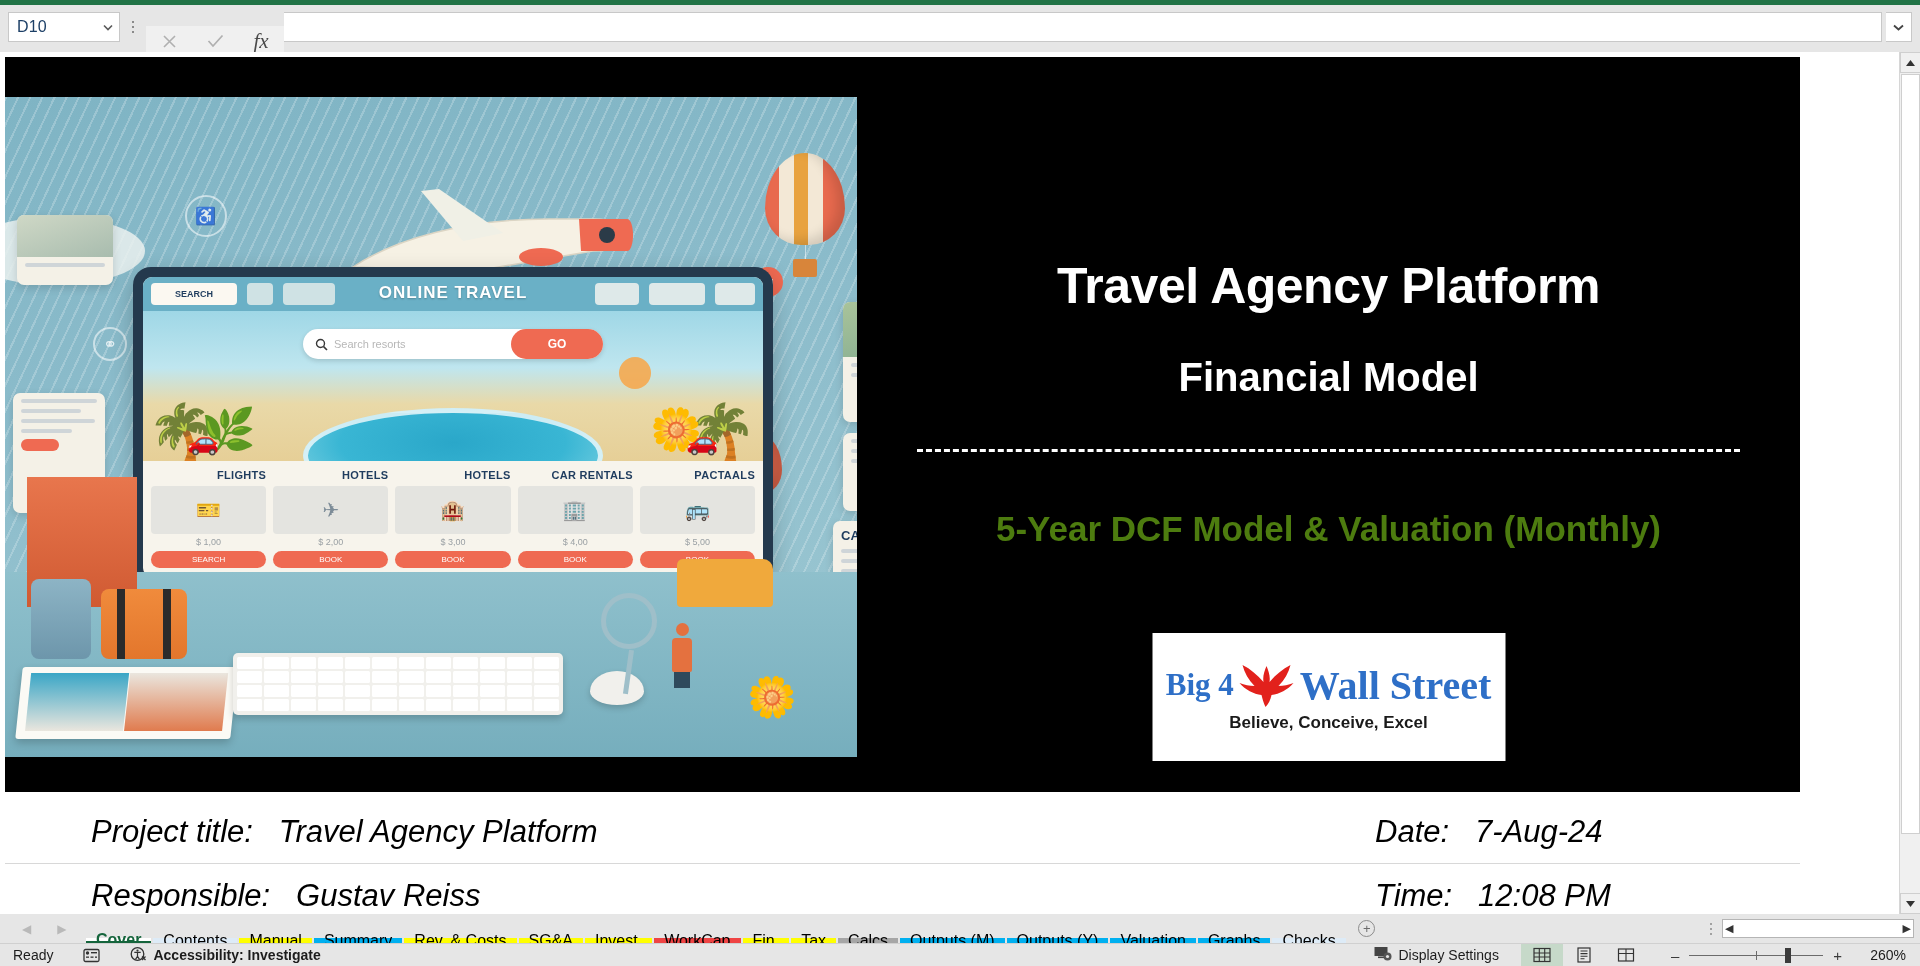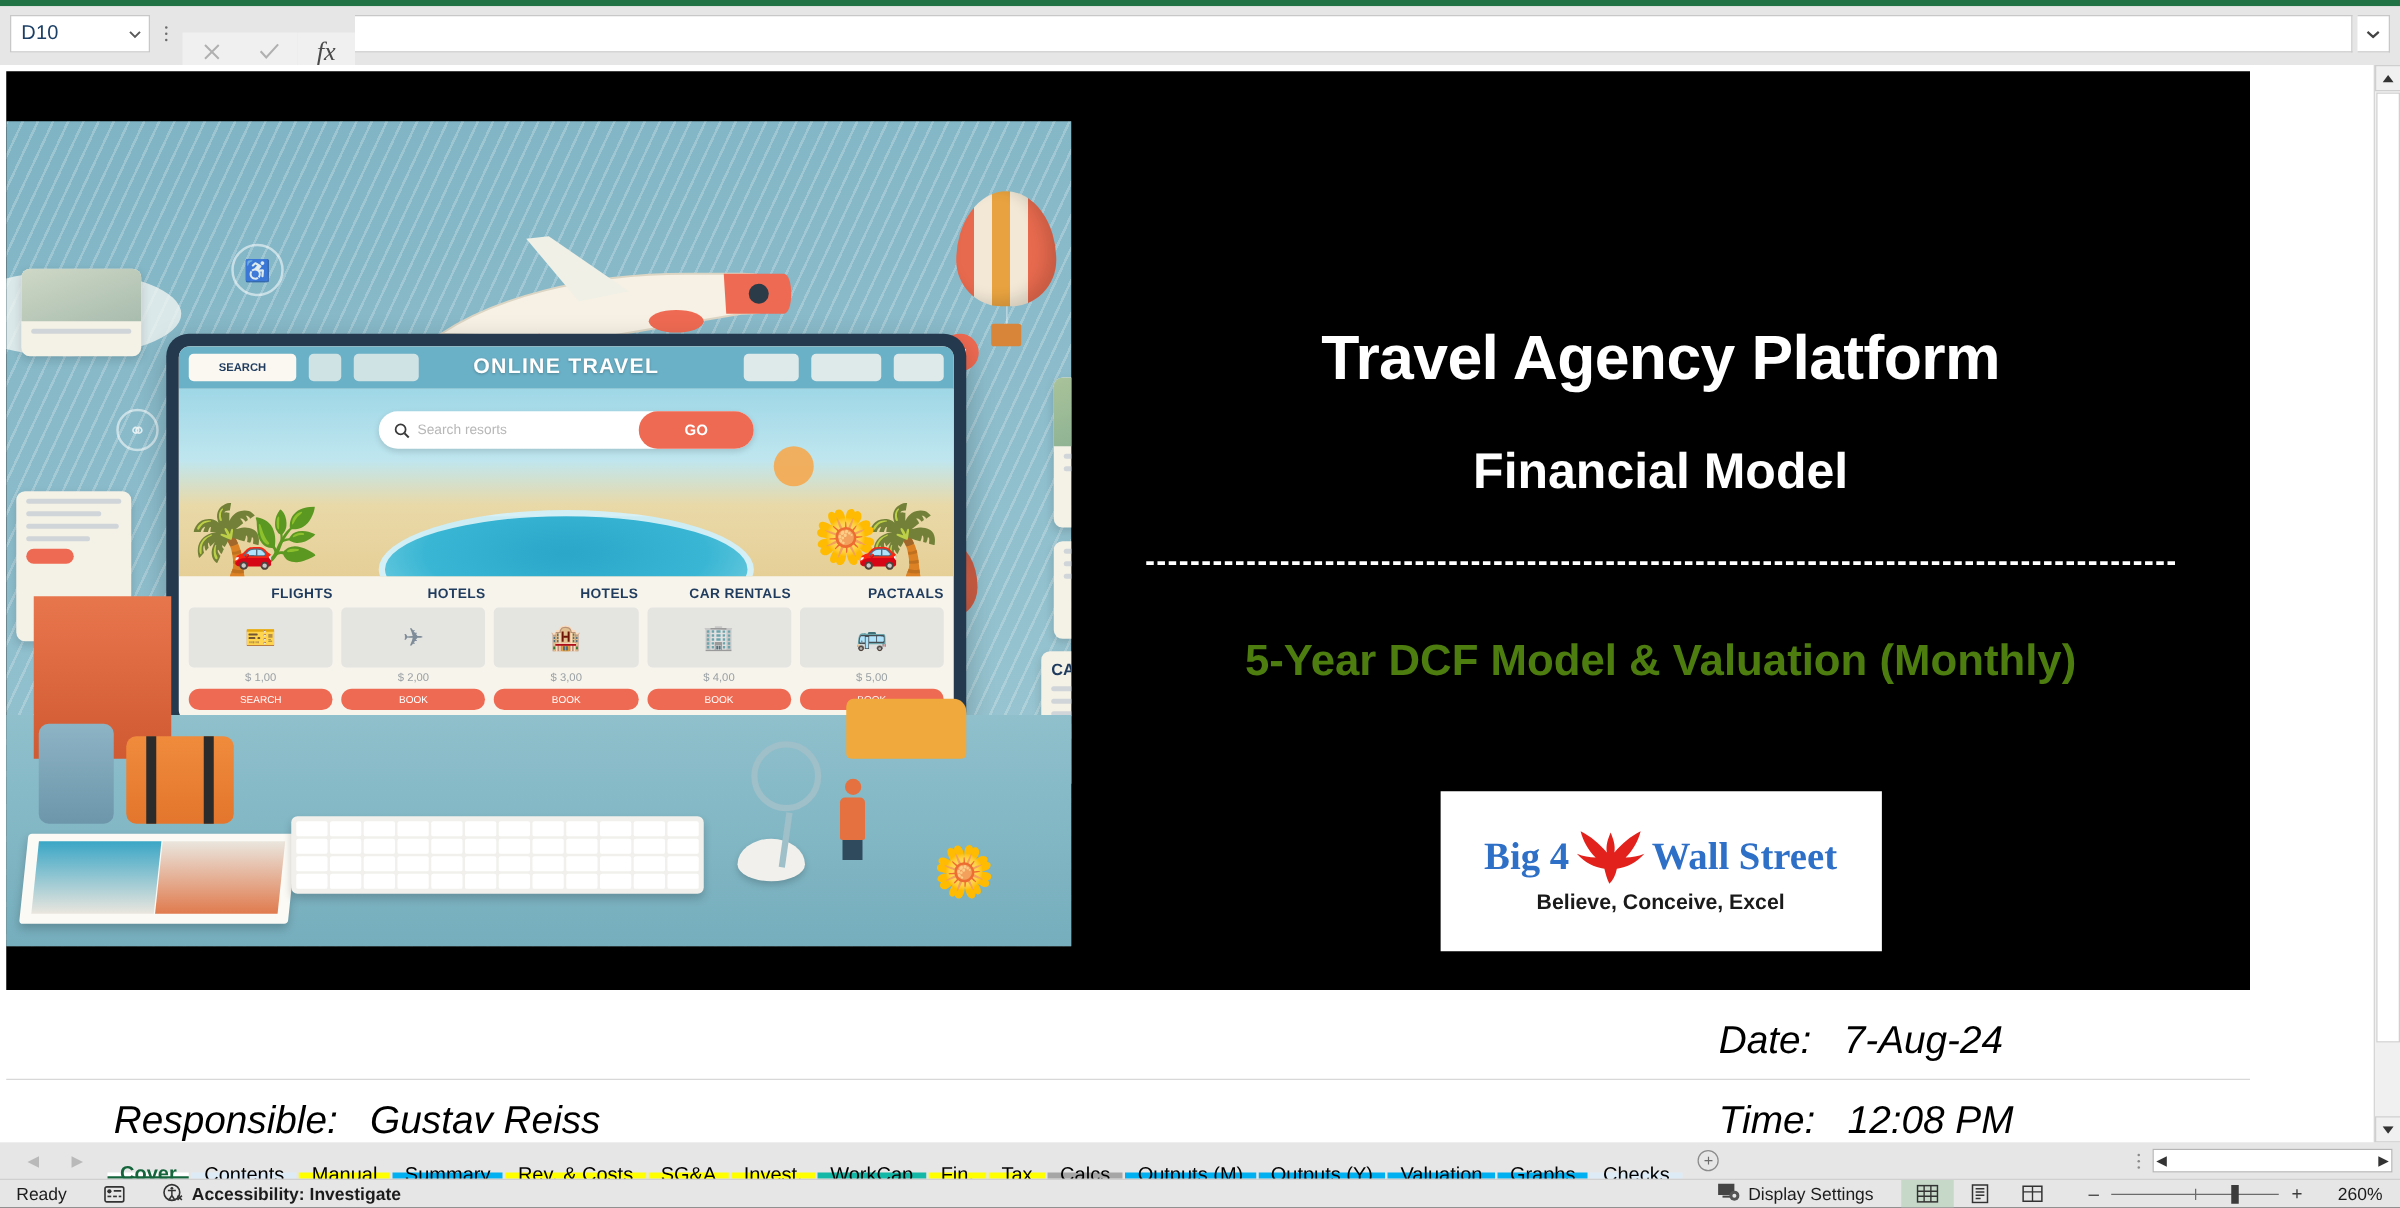--- a/index.html
+++ b/index.html
@@ -257,21 +257,21 @@
     position:absolute; left:0; right:0; top:452px; text-align:center;
     color:#4d7c0f; font-weight:bold; font-size:35px; white-space:nowrap;
   }
   .logo {
     position:absolute; left:50%; transform:translateX(-50%); top:576px;
     width:353px; height:128px; background:#ffffff;
     display:flex; flex-direction:column; align-items:center; justify-content:center;
   }
   .logo-row { display:flex; align-items:center; justify-content:center; position:relative; width:100%; }
   .logo-b4 { color:#2e6fc7; font-size:31px; font-weight:bold; font-family:"Liberation Serif", serif; }
-  .logo-ws { color:#2e6fc7; font-size:31px; font-weight:bold; font-family:"Liberation Serif", serif; }
+  .logo-ws { color:#2e6fc7; font-size:40px; font-weight:bold; font-family:"Liberation Serif", serif; }
   .eagle { width:62px; height:46px; margin:0 2px; position:relative; }
   .logo-tag { color:#1a1a1a; font-size:17px; font-weight:bold; margin-top:4px; }
   .ws-row {
     position:absolute; left:5px; width:1795px; height:64px;
     border-bottom:1px solid #d8d8d8;
     display:flex; align-items:center;
   }
   .ws-row .lab {
     font-style:italic; font-size:31px; color:#000; white-space:nowrap;
   }
@@ -613,20 +613,25 @@
                 </svg>
               </span>
               <span class="logo-ws">Wall Street</span>
             </div>
             <div class="logo-tag">Believe, Conceive, Excel</div>
           </div>
         </div>
       </div>
 
       <div class="ws-row" style="top:748px;">
+        <div class="lab ws-left">
+          <span>Project title:</span>
+          &nbsp;
+          <span>Travel Agency Platform</span>
+        </div>
         <div class="lab ws-right">
           <span>Date:</span>
           &nbsp;
           <span>7-Aug-24</span>
         </div>
       </div>
       <div class="ws-row" style="top:812px;border-bottom:none;">
         <div class="lab ws-left">
           <span>Responsible:</span>
           &nbsp;
@@ -662,21 +667,21 @@
       <span>▶</span>
     </div>
     <div class="tabs">
       <div class="tab active">Cover</div>
       <div class="tab" style="background:#ddebf7">Contents</div>
       <div class="tab" style="background:#ffff00">Manual</div>
       <div class="tab" style="background:#00b0f0">Summary</div>
       <div class="tab" style="background:#ffff00">Rev. &amp; Costs</div>
       <div class="tab" style="background:#ffff00">SG&amp;A</div>
       <div class="tab" style="background:#ffff00">Invest.</div>
-      <div class="tab" style="background:#14b8a6">WorkCap</div>
+      <div class="tab" style="background:#ef4444">WorkCap</div>
       <div class="tab" style="background:#ffff00">Fin.</div>
       <div class="tab" style="background:#ffff00">Tax</div>
       <div class="tab" style="background:#a6a6a6">Calcs</div>
       <div class="tab" style="background:#00b0f0">Outputs (M)</div>
       <div class="tab" style="background:#00b0f0">Outputs (Y)</div>
       <div class="tab" style="background:#00b0f0">Valuation</div>
       <div class="tab" style="background:#00b0f0">Graphs</div>
       <div class="tab" style="background:#ddebf7">Checks</div>
     </div>
     <div class="tab-add">

